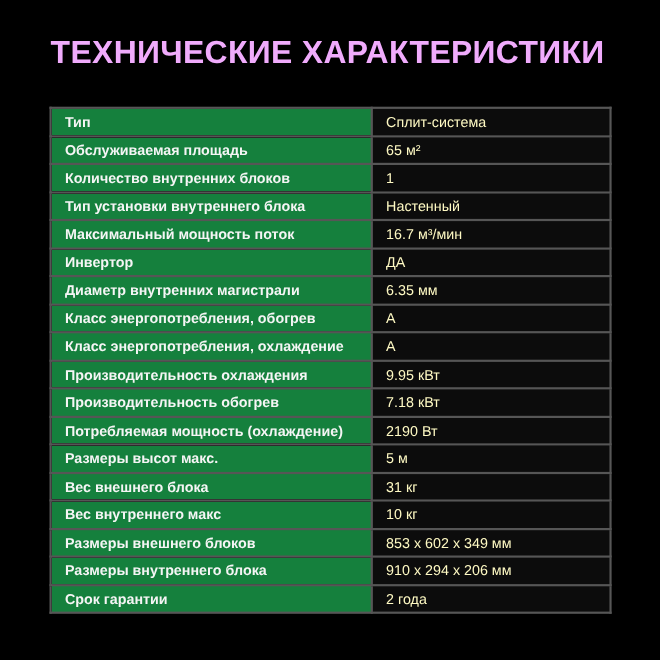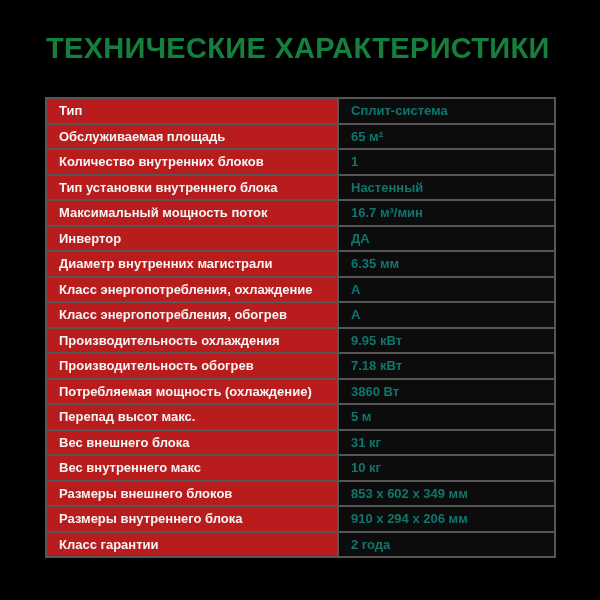--- a/index.html
+++ b/index.html
@@ -15,21 +15,21 @@
     width: 600px;
     height: 600px;
     background: #000000;
   }
   .title {
     position: absolute;
     left: 46px;
     top: 32px;
     font-size: 29px;
     font-weight: bold;
-    color: #15803d;
+    color: #f0abfc;
     letter-spacing: 0.3px;
     white-space: nowrap;
   }
   .spec-table {
     position: absolute;
     left: 45px;
     top: 97px;
     width: 511px;
     height: 461px;
     border-collapse: collapse;
@@ -38,28 +38,28 @@
   .spec-table td {
     border: 2px solid #565656;
     font-size: 13px;
     vertical-align: middle;
     padding: 0 10px 0 12px;
     white-space: nowrap;
     overflow: hidden;
   }
   .label-cell {
     width: 292px;
-    background: #b91c1c;
+    background: #15803d;
     color: #f5f5f5;
     font-weight: bold;
   }
   .value-cell {
     background: #0c0c0c;
-    color: #0f766e;
-    font-weight: bold;
+    color: #fef9c3;
+    font-weight: normal;
     padding-left: 14px;
   }
 </style>
 </head>
 <body>
 
 <div class="page">
   <h1 class="title">ТЕХНИЧЕСКИЕ ХАРАКТЕРИСТИКИ</h1>
 
   <table class="spec-table">
@@ -86,58 +86,58 @@
         </tr>
         <tr>
           <td class="label-cell">Инвертор</td>
           <td class="value-cell">ДА</td>
         </tr>
         <tr>
           <td class="label-cell">Диаметр внутренних магистрали</td>
           <td class="value-cell">6.35 мм</td>
         </tr>
         <tr>
-          <td class="label-cell">Класс энергопотребления, охлаждение</td>
+          <td class="label-cell">Класс энергопотребления, обогрев</td>
           <td class="value-cell">A</td>
         </tr>
         <tr>
-          <td class="label-cell">Класс энергопотребления, обогрев</td>
+          <td class="label-cell">Класс энергопотребления, охлаждение</td>
           <td class="value-cell">A</td>
         </tr>
         <tr>
           <td class="label-cell">Производительность охлаждения</td>
           <td class="value-cell">9.95 кВт</td>
         </tr>
         <tr>
           <td class="label-cell">Производительность обогрев</td>
           <td class="value-cell">7.18 кВт</td>
         </tr>
         <tr>
           <td class="label-cell">Потребляемая мощность (охлаждение)</td>
-          <td class="value-cell">3860 Вт</td>
+          <td class="value-cell">2190 Вт</td>
         </tr>
         <tr>
-          <td class="label-cell">Перепад высот макс.</td>
+          <td class="label-cell">Размеры высот макс.</td>
           <td class="value-cell">5 м</td>
         </tr>
         <tr>
           <td class="label-cell">Вес внешнего блока</td>
           <td class="value-cell">31 кг</td>
         </tr>
         <tr>
           <td class="label-cell">Вес внутреннего макс</td>
           <td class="value-cell">10 кг</td>
         </tr>
         <tr>
           <td class="label-cell">Размеры внешнего блоков</td>
           <td class="value-cell">853 x 602 x 349 мм</td>
         </tr>
         <tr>
           <td class="label-cell">Размеры внутреннего блока</td>
           <td class="value-cell">910 x 294 x 206 мм</td>
         </tr>
         <tr>
-          <td class="label-cell">Класс гарантии</td>
+          <td class="label-cell">Срок гарантии</td>
           <td class="value-cell">2 года</td>
         </tr>
       </tbody>
   </table>
 </div>
 
 </body></html>

